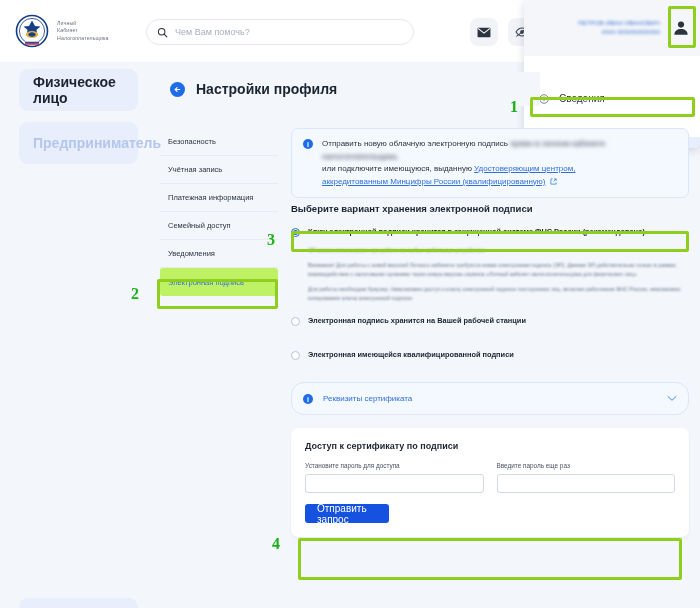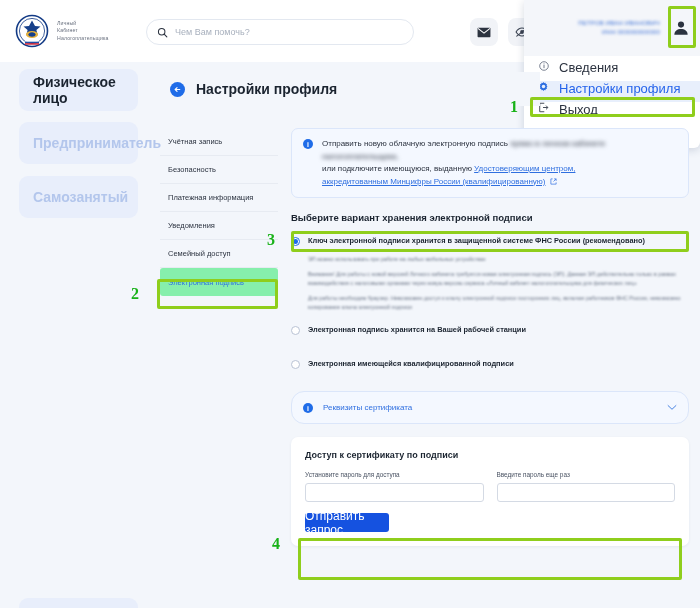--- a/index.html
+++ b/index.html
@@ -51,22 +51,22 @@
     flex: 1; text-align: right; padding-right: 8px;
     font-size: 6px; line-height: 9px; color: #3b6fd4;
     filter: blur(1.45px); letter-spacing: .2px; user-select: none;
   }
   .avatar-box {
     width: 26px; height: 26px; display: flex; align-items: center; justify-content: center;
     flex: 0 0 26px;
   }
   .menu-list { padding-top: 4px; }
   .menu-item {
-    display: flex; gap: 10px;
-    height: 21px; padding: 0 0 0 14px; font-size: 13px; color: #2c3340;
+    display: flex; align-items: center; gap: 10px;
+    height: 21px; padding: 0 0 0 14px; font-size: 10px; color: #2c3340; margin-top: 28px;
   }
   .menu-item .mi-ico { width: 11px; height: 11px; display:flex; align-items:center; justify-content:center; }
   .menu-item.active { background: #e8effc; color: #2563eb; }
 
   
   .role-btn {
     position: absolute; left: 19px; width: 119px; height: 42px;
     background: #e8eefb; border-radius: 9px;
     display: flex; align-items: center; padding-left: 14px;
     font-size: 14px;
@@ -89,41 +89,41 @@
   }
   .page-title { font-size: 14px; font-weight: bold; color: #1b2430; }
 
   
   .nav-card { position: absolute; left: 160px; top: 128px; width: 118px; }
   .nav-item {
     height: 28px; display: flex; align-items: center; padding-left: 8px;
     font-size: 7.5px; color: #2c3340; border-bottom: 1px solid #e7ebf2;
   }
   .nav-item.active {
-    background: #86efac; color: #2f6fe0; border-bottom: none; border-radius: 3px;
+    background: #bef264; color: #2f6fe0; border-bottom: none; border-radius: 3px;
   }
 
   
   .main { position: absolute; left: 291px; top: 128px; width: 398px; }
 
   .info-banner {
     background: #f4f8ff; border: 1px solid #dbe6fa; border-radius: 7px;
     padding: 9px 10px 9px 11px; display: flex; gap: 9px; min-height: 60px;
   }
   .info-dot {
     width: 10px; height: 10px; border-radius: 50%; background: #1f6ce8;
     color: #fff; font-size: 7px; font-weight: bold; flex: 0 0 10px;
     display: flex; align-items: center; justify-content: center; margin-top: 1px;
   }
   .banner-text { font-size: 8px; line-height: 12.5px; color: #2c3340; }
   .banner-text .lnk { color: #2f6fe0; text-decoration: underline; }
   .blurred-tail { filter: blur(2.3px); color: #2c3340; }
 
   .section-heading {
-    margin-top: 14px; font-size: 9.5px; font-weight: bold; color: #1b2430;
+    margin-top: 5px; font-size: 9.5px; font-weight: bold; color: #1b2430;
   }
 
   .opt-row { display: flex; align-items: center; gap: 8px; }
   .radio {
     width: 9px; height: 9px; border-radius: 50%; border: 1px solid #b9c3d4;
     background: #fff; flex: 0 0 9px; margin-top: 1px;
     display: flex; align-items: center; justify-content: center;
   }
   .radio.on { border-color: #1f6ce8; }
   .radio.on::after {
@@ -151,22 +151,22 @@
   .pwd-title { font-size: 9px; font-weight: bold; color: #1b2430; margin-bottom: 11px; }
   .pwd-fields { display: flex; gap: 13px; }
   .pwd-col { flex: 1; }
   .pwd-lbl { font-size: 6.4px; color: #4a5363; margin-bottom: 5px; }
   .pwd-input {
     height: 19px; border: 1px solid #d4dae4; border-radius: 3px; background: #fff;
     width: 100%;
   }
   .submit-btn {
     margin-top: 11px; height: 19px; width: 84px; background: #1552e0;
-    border-radius: 3px; color: #fff; font-size: 12px;
-    display: flex; align-items: center; justify-content: center;
+    border-radius: 3px; color: #fff; font-size: 10px;
+    display: flex; align-items: center; justify-content: center; padding-left: 12px;
   }
 
   
   .hl { position: absolute; border: 3px solid #8fce1c; border-radius: 2px; pointer-events: none; }
   .num {
     position: absolute; color: #18b218; font-size: 16px; font-weight: bold;
     font-family: "Liberation Serif", serif;
   }
 </style>
 </head>
@@ -266,50 +266,47 @@
       </div>
     </div>
   </div>
 
   <div class="role-btn r0">
     <span>Физическое лицо</span>
   </div>
   <div class="role-btn r1">
     <span>Предприниматель</span>
   </div>
-  <div class="role-btn r2">
-    <span>Самозанятый</span>
-  </div>
   <div class="role-btn ghost"></div>
 
   <div class="page-title-bar">
     <span class="back-circle">
       <svg width="9" height="9" viewBox="0 0 12 12">
         <line x1="9" y1="6" x2="3.2" y2="6" stroke="#ffffff" stroke-width="1.5" stroke-linecap="round"></line>
         <path d="M5.4 3.5 L2.9 6 L5.4 8.5" fill="none" stroke="#ffffff" stroke-width="1.5" stroke-linecap="round" stroke-linejoin="round"></path>
       </svg>
     </span>
     <span class="page-title">Настройки профиля</span>
   </div>
 
   <div class="nav-card">
     <div class="nav-item">
+      <span>Безопасность</span>
+    </div>
+    <div class="nav-item">
       <span>Учётная запись</span>
     </div>
     <div class="nav-item">
-      <span>Безопасность</span>
-    </div>
-    <div class="nav-item">
       <span>Платежная информация</span>
     </div>
     <div class="nav-item">
+      <span>Семейный доступ</span>
+    </div>
+    <div class="nav-item">
       <span>Уведомления</span>
-    </div>
-    <div class="nav-item">
-      <span>Семейный доступ</span>
     </div>
     <div class="nav-item active">
       <span>Электронная подпись</span>
     </div>
   </div>
 
   <div class="main">
 
     <div class="info-banner">
       <span class="info-dot">i</span>

